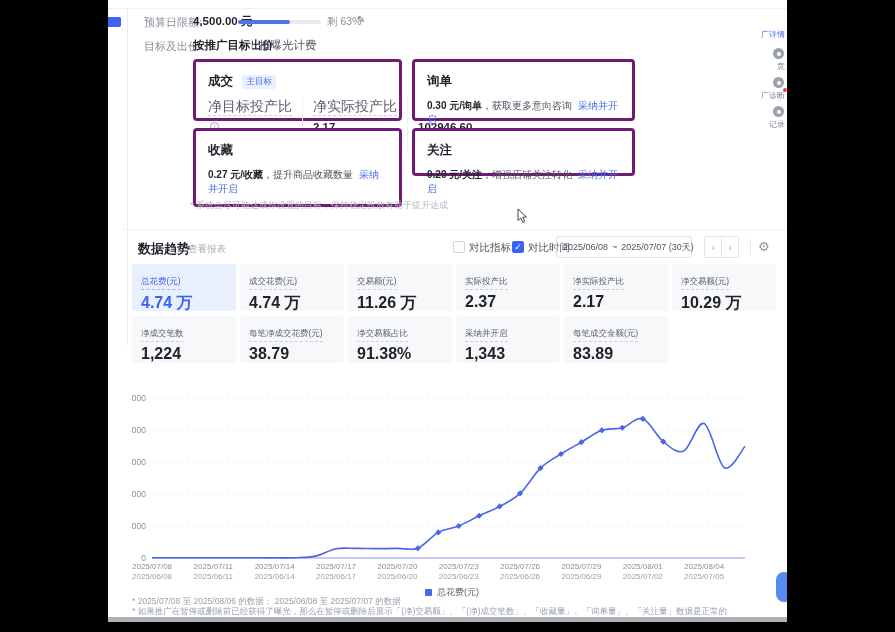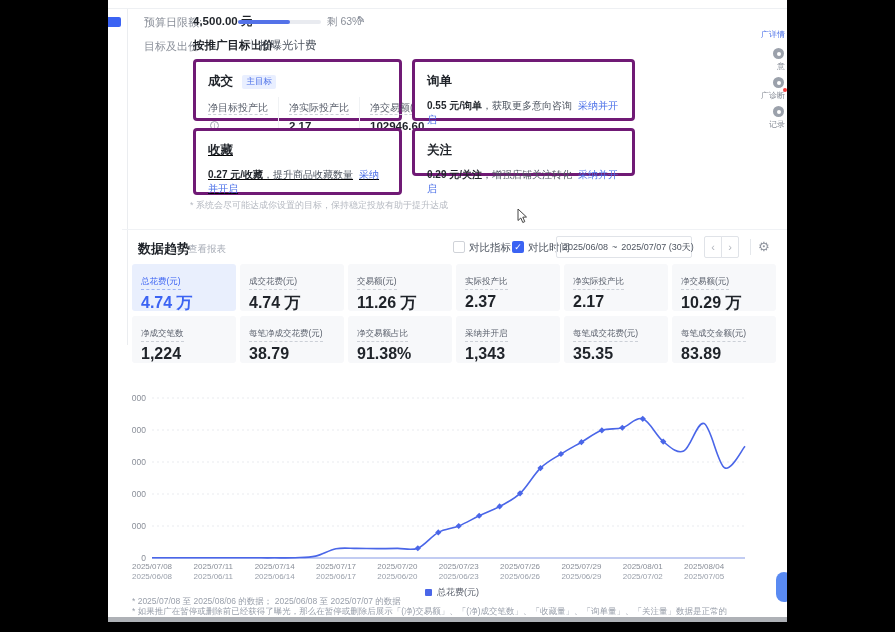--- a/index.html
+++ b/index.html
@@ -42,29 +42,29 @@
   #bid-label { left:36px; top:39px; font-size:11px; }
   #bid-opt1 { left:85px; top:38px; font-size:11.5px; font-weight:bold; }
   #bid-sep { left:143px; top:39px; width:1px; height:11px; background:#dcdfe4; }
   #bid-opt2 { left:151px; top:38px; font-size:11.5px; color:#4e5560; }
 
   
   .goal-card { position:absolute; background:#fff; border:3px solid #701a75;
     border-radius:4px; padding:9px 12px; }
   #card-main { left:85px; top:59px; width:209px; height:62px; }
   #card-inquiry { left:304px; top:59px; width:223px; height:62px; }
-  #card-fav { left:85px; top:128px; width:209px; height:67px;text-decoration:underline; }
+  #card-fav { left:85px; top:128px; width:209px; height:79px; }
   #card-follow { left:304px; top:128px; width:223px; height:48px; }
   .goal-title { font-size:12.5px; font-weight:bold; color:#1f2329; }
   .goal-badge { display:inline-block; margin-left:5px; font-size:8.5px; color:#4a6fe8;
     background:#e9efff; border-radius:2px; padding:1px 4px; vertical-align:1px; }
   .gm-row { display:flex; margin-top:7px; }
   .gm-col { padding-right:10px; }
   .gm-col + .gm-col { border-left:1px solid #f0f2f4; padding-left:10px; }
-  .gm-label { font-size:10px; color:#595f6b; white-space:nowrap; }
+  .gm-label { font-size:14px; color:#595f6b; white-space:nowrap; }
   .gm-value { font-size:11.5px; font-weight:bold; color:#1f2329; margin-top:5px; }
   .info-ico { display:inline-block; width:9px; height:9px; border:1px solid #a0a5af;
     border-radius:50%; font-size:7px; line-height:8px; text-align:center; color:#a0a5af;
     margin-left:2px; vertical-align:1px; font-style:normal; }
   .goal-desc { font-size:10px; color:#4e5560; margin-top:9px; }
   .goal-desc b { color:#1f2329; }
   .goal-desc .link { margin-left:6px; }
   #sys-note { left:82px; top:199px; font-size:9px; color:#b6bac2; }
 
   
@@ -168,21 +168,21 @@
       </div>
       <div class="gm-col">
         <span class="gm-label dashed-u">净交易额(元)</span>
         <div class="gm-value">102946.60</div>
       </div>
     </div>
   </div>
 
   <div class="goal-card" id="card-inquiry">
     <span class="goal-title">询单</span>
-    <div class="goal-desc"><b>0.55 元/询单</b><span>，获取更多意向咨询</span><span class="link">采纳并开启</span></div>
+    <div class="goal-desc"><b>0.30 元/询单</b><span>，获取更多意向咨询</span><span class="link">采纳并开启</span></div>
   </div>
 
   <div class="goal-card" id="card-fav">
     <span class="goal-title">收藏</span>
     <div class="goal-desc"><b>0.27 元/收藏</b><span>，提升商品收藏数量</span><span class="link">采纳并开启</span></div>
   </div>
 
   <div class="goal-card" id="card-follow">
     <span class="goal-title">关注</span>
     <div class="goal-desc"><b>0.29 元/关注</b><span>，增强店铺关注转化</span><span class="link">采纳并开启</span></div>
@@ -259,25 +259,20 @@
       </div>
       <div class="m-card">
         <div><div class="m-label">净交易额占比</div></div>
         <div class="m-value">91.38%</div>
         <div class="m-sub">0.00%</div>
       </div>
       <div class="m-card">
         <div><div class="m-label">采纳并开启</div></div>
         <div class="m-value">1,343</div>
         <div class="m-sub">0</div>
-      </div>
-      <div class="m-card">
-        <div><div class="m-label">每笔成交花费(元)</div></div>
-        <div class="m-value">35.35</div>
-        <div class="m-sub">0.00</div>
       </div>
       <div class="m-card">
         <div><div class="m-label">每笔成交金额(元)</div></div>
         <div class="m-value">83.89</div>
         <div class="m-sub">0.00</div>
       </div>
     </div>
 
   <div class="abs" id="chart-wrap"><svg width="655" height="200">
         <line x1="20" y1="172" x2="613" y2="172" stroke="#dde0e5" stroke-width="1"></line>

